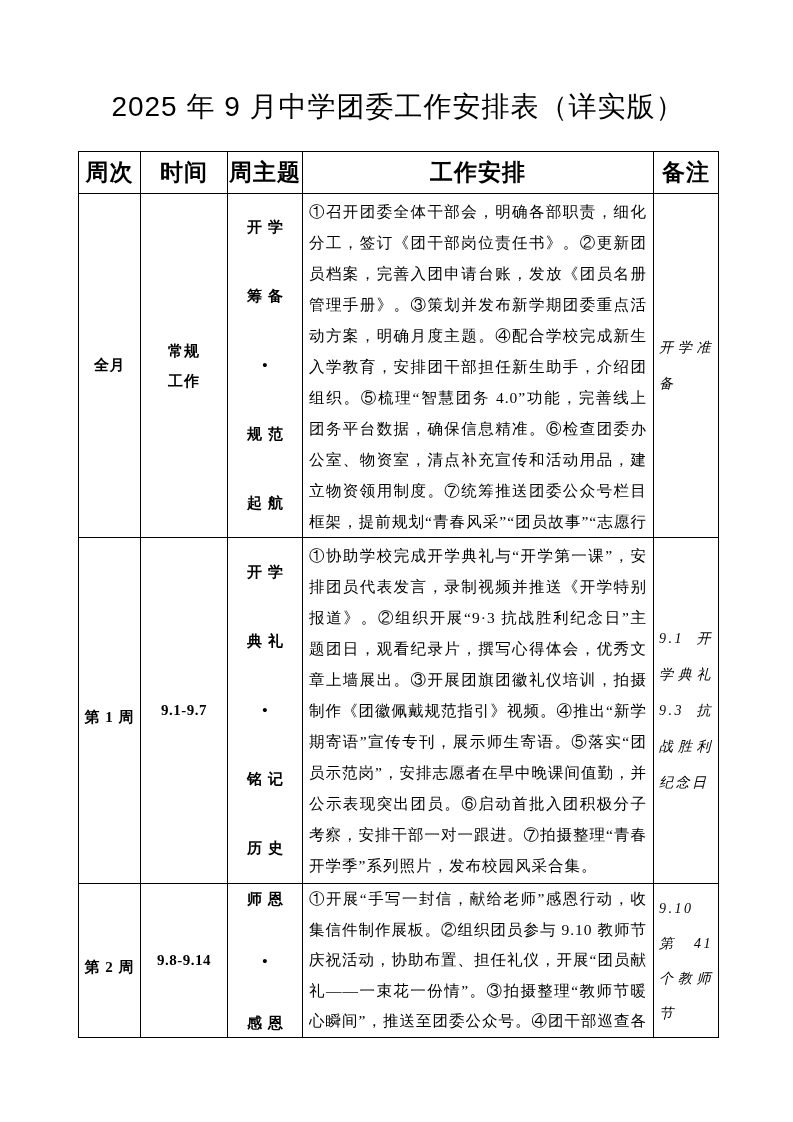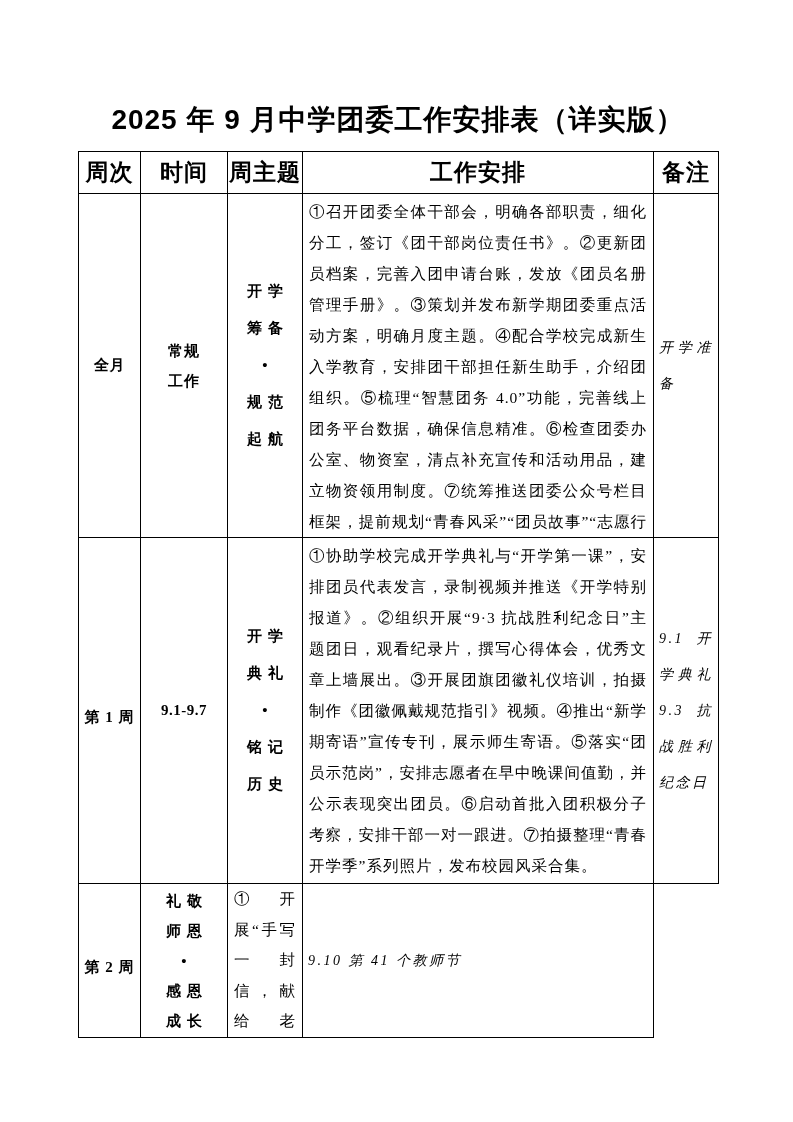--- a/index.html
+++ b/index.html
@@ -5,24 +5,24 @@
   * { margin:0; padding:0; box-sizing:border-box; }
   html,body { background:#ffffff; }
   body {
     width:793px; height:1122px;
     font-family:"Liberation Serif","DejaVu Serif",serif;
     color:#000;
   }
   .page { position:relative; width:793px; height:1122px; background:#fff; overflow:hidden; }
 
   .title {
-    position:absolute; left:78px; top:101px; width:640px;
+    position:absolute; left:78px; top:88px; width:640px;
     text-align:center; white-space:nowrap;
     font-family:"Liberation Sans","DejaVu Sans",sans-serif;
-    font-weight:bold; font-size:28px; letter-spacing:1px;
+    font-weight:normal; font-size:28px; letter-spacing:1px;
   }
 
   .table {
     position:absolute; left:78px; top:151px;
     display:grid;
     grid-template-columns:62px 87px 75px 351px 65px;
     grid-template-rows:42px 344px 346px 154px;
     border-top:1.5px solid #000; border-left:1.5px solid #000;
   }
   .cell {
@@ -32,21 +32,21 @@
   }
   .th {
     font-family:"Liberation Sans","DejaVu Sans",sans-serif;
     font-weight:bold; font-size:23px; letter-spacing:1px;
   }
   .week, .time { font-weight:bold; font-size:15px; text-align:center; }
   .week .inner { width:36px; text-align:center; line-height:30px; letter-spacing:1px; }
   .week.oneline .inner { width:auto; white-space:nowrap;margin-top:12px; }
   .time .inner { white-space:nowrap; letter-spacing:0.5px; }
 
-  .theme { font-weight:bold; font-size:15px; }
+  .theme { font-weight:bold; font-size:15px;gap:32px; }
   .theme .tline { line-height:37px; letter-spacing:6px; margin-right:-6px; text-align:center; }
   .theme.tight .tline { line-height:30px; }
 
   .work {
     display:block; padding:2px 6px 0 6px;
     font-size:15.5px; line-height:31px;
     text-align:justify; text-justify:inter-character;
     letter-spacing:1px;
   }
   .work.tight { padding-top:0; line-height:30.5px; }
@@ -106,20 +106,23 @@
       <div class="tline">历史</div>
     </div>
     <div class="cell work">①协助学校完成开学典礼与“开学第一课”，安排团员代表发言，录制视频并推送《开学特别报道》。②组织开展“9·3 抗战胜利纪念日”主题团日，观看纪录片，撰写心得体会，优秀文章上墙展出。③开展团旗团徽礼仪培训，拍摄制作《团徽佩戴规范指引》视频。④推出“新学期寄语”宣传专刊，展示师生寄语。⑤落实“团员示范岗”，安排志愿者在早中晚课间值勤，并公示表现突出团员。⑥启动首批入团积极分子考察，安排干部一对一跟进。⑦拍摄整理“青春开学季”系列照片，发布校园风采合集。</div>
     <div class="cell note">
       <div class="inner">9.1 开学典礼 9.3 抗战胜利纪念日</div>
     </div>
 
     <div class="cell week oneline">
       <div class="inner">第 2 周</div>
     </div>
+    <div class="cell time">
+      <div class="inner">9.8-9.14</div>
+    </div>
     <div class="cell theme tight">
       <div class="tline">礼敬</div>
       <div class="tline">师恩</div>
       <div class="tline">•</div>
       <div class="tline">感恩</div>
       <div class="tline">成长</div>
     </div>
     <div class="cell work tight">①开展“手写一封信，献给老师”感恩行动，收集信件制作展板。②组织团员参与 9.10 教师节庆祝活动，协助布置、担任礼仪，开展“团员献礼——一束花一份情”。③拍摄整理“教师节暖心瞬间”，推送至团委公众号。④团干部巡查各班</div>
     <div class="cell note tight">
       <div class="inner">9.10 第 41 个教师节</div>

